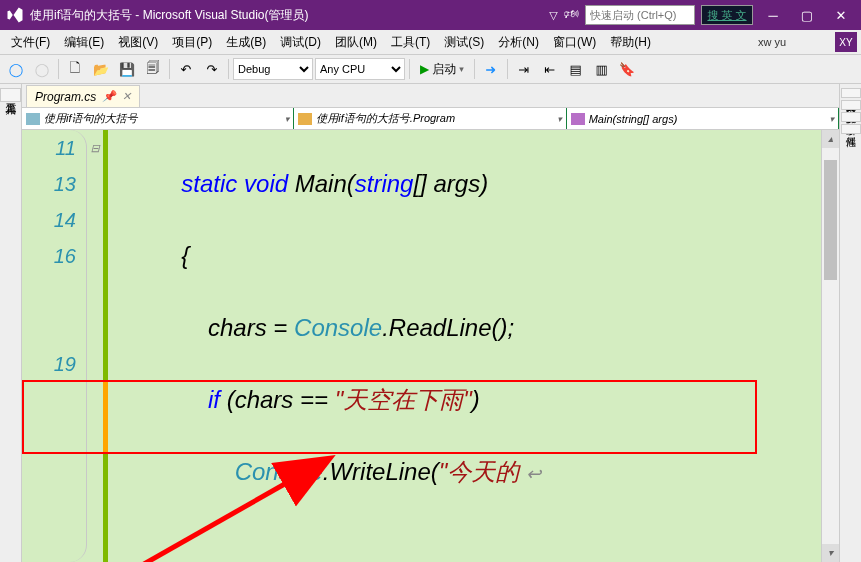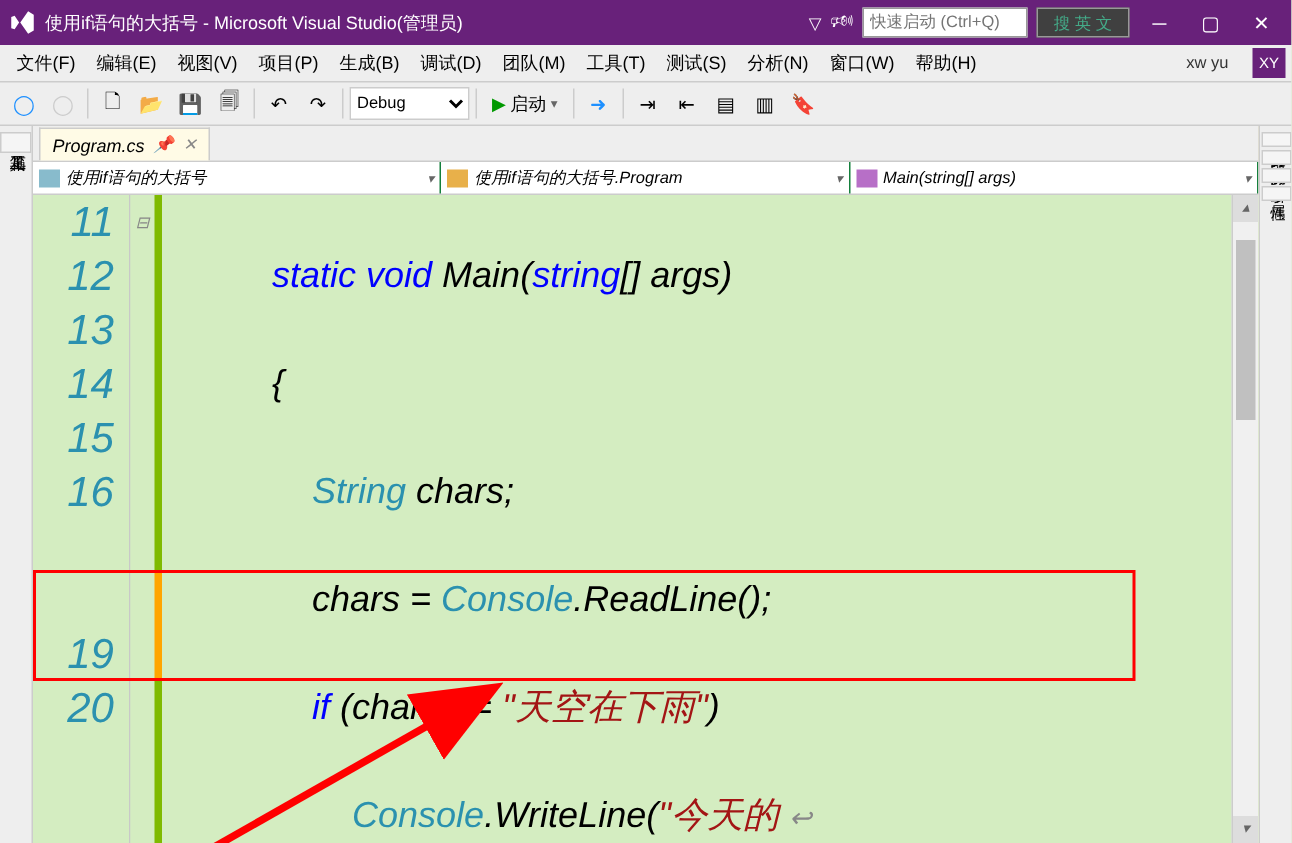--- a/index.html
+++ b/index.html
@@ -3,28 +3,28 @@
 <meta charset="utf-8">
 <style>
 * { margin: 0; padding: 0; box-sizing: border-box; font-family: "Microsoft YaHei", sans-serif; }
 body { width: 861px; height: 562px; background: #eee; overflow: hidden; position: relative; }
 
 .titlebar { height: 30px; background: #68217a; color: #fff; display: flex; align-items: center; padding: 0 6px; font-size: 12px; }
 .titlebar .vs-icon { width: 18px; height: 18px; margin-right: 6px; }
 .titlebar .title { flex: 1; }
 .titlebar .quick { display: flex; align-items: center; gap: 6px; }
 .titlebar .quick input { width: 110px; height: 20px; font-size: 11px; padding: 0 4px; background: #fff; border: 1px solid #999; color: #666; }
-.titlebar .imebox { width: 62px; height: 20px; background: #404040; color: #4a8; font-size: 11px; display: flex; align-items: center; justify-content: center; border: 1px solid #999; }
+.titlebar .imebox { width: 52px; height: 20px; background: #0f172a; color: #4a8; font-size: 11px; display: flex; align-items: center; justify-content: center; border: 1px solid #999; text-decoration: underline; }
 .titlebar .winbtn { width: 28px; height: 20px; display: flex; align-items: center; justify-content: center; cursor: pointer; font-size: 13px; }
 
 .menubar { height: 24px; background: #eee; display: flex; align-items: center; font-size: 12px; padding: 0 4px; }
 .menubar .mitem { padding: 0 7px; cursor: pointer; }
 .menubar .spacer { flex: 1; }
 .menubar .user { font-size: 11px; color: #333; margin-right: 16px; }
-.menubar .avatar { width: 22px; height: 20px; background: #68217a; color: #fff; font-size: 10px; display: flex; align-items: center; justify-content: center; }
+.menubar .avatar { width: 22px; height: 20px; background: #68217a; color: #fff; font-size: 10px; display: flex; align-items: center; justify-content: center; margin-left: 33px; }
 
 .toolbar { height: 30px; background: #eee; border-top: 1px solid #ccc; border-bottom: 1px solid #ccc; display: flex; align-items: center; padding: 0 4px; gap: 2px; font-size: 12px; }
 .toolbar .tbtn { width: 24px; height: 24px; display: flex; align-items: center; justify-content: center; cursor: pointer; font-size: 13px; }
 .toolbar .tsep { width: 1px; height: 20px; background: #ccc; margin: 0 2px; }
 .toolbar select { height: 22px; font-size: 11px; border: 1px solid #ccc; background: #fff; }
 .toolbar .start { display: flex; align-items: center; gap: 3px; padding: 0 6px; cursor: pointer; }
 .toolbar .play { color: #090; }
 
 .main { display: flex; height: 478px; }
 .leftbar { width: 22px; background: #eee; border-right: 1px solid #ccc; display: flex; flex-direction: column; align-items: center; padding-top: 4px; }
@@ -37,21 +37,21 @@
 .tab { height: 22px; background: #fffbe6; border: 1px solid #ccc; border-bottom: none; padding: 0 8px; display: flex; align-items: center; gap: 6px; font-size: 12px; cursor: pointer; }
 .tab .pin { color: #888; font-size: 11px; }
 .tab .x { color: #888; font-size: 11px; }
 
 .navbar { height: 22px; background: #fff; border-bottom: 1px solid #ccc; display: flex; }
 .navbar .navsel { flex: 1; border: none; border-right: 1px solid #15803d; font-size: 11px; padding: 0 4px; display: flex; align-items: center; gap: 4px; cursor: pointer; }
 .navbar .navsel .ico { width: 14px; height: 12px; background: #8bc; display: inline-block; }
 .navbar .navsel .arrow { margin-left: auto; color: #666; font-size: 9px; }
 
 .code { flex: 1; display: flex; background: #d4edc1; position: relative; overflow: hidden; }
-.gutter { width: 65px; background: #d4edc1; text-align: right; padding-right: 10px; font-family: Consolas, monospace; font-size: 28px; color: #2b91af; border-right: 1px solid #c8c8c8; }
+.gutter { width: 65px; background: #d4edc1; text-align: right; padding-right: 10px; font-family: Consolas, monospace; font-size: 20px; color: #2b91af; border-right: 1px solid #c8c8c8; border-radius: 17px; }
 .gutter .ln { height: 36px; line-height: 36px; }
 .fold { width: 16px; background: #d4edc1; }
 .fold .mk { height: 36px; display: flex; align-items: center; justify-content: center; color: #888; font-size: 11px; }
 .bar { width: 5px; background: #7fba00; }
 .bar.orange { background: #ffa500; }
 .codetext { flex: 1; font-family: Consolas, "Microsoft YaHei", monospace; font-size: 24px; line-height: 36px; padding-left: 10px; white-space: pre; position: relative; margin-left: 10px; }
 .kw { color: #0000ff; }
 .type { color: #2b91af; }
 .str { color: #a31515; }
 .wrap { color: #888; font-size: 18px; }
@@ -104,20 +104,21 @@
   <div class="tsep"></div>
   <div class="tbtn">🗋</div>
   <div class="tbtn">📂</div>
   <div class="tbtn">💾</div>
   <div class="tbtn">🗐</div>
   <div class="tsep"></div>
   <div class="tbtn">↶</div>
   <div class="tbtn">↷</div>
   <div class="tsep"></div>
   <select style="width:80px;"><option>Debug</option></select>
+  <select style="width:90px;"><option>Any CPU</option></select>
   <div class="tsep"></div>
   <div class="start">
       <span class="play">▶</span>
       <span>启动</span>
       <span style="font-size:9px;color:#666;">▾</span>
     </div>
   <div class="tsep"></div>
   <div class="tbtn" style="color:#1e90ff;">➜</div>
   <div class="tsep"></div>
   <div class="tbtn">⇥</div>
@@ -154,49 +155,45 @@
       <div class="navsel">
           <span class="ico" style="background:#b76fc7;"></span>
           <span>Main(string[] args)</span>
           <span class="arrow">▾</span>
         </div>
     </div>
 
     <div class="code">
       <div class="gutter">
         <div class="ln">11</div>
-          <div class="ln">12</div>
           <div class="ln">13</div>
           <div class="ln">14</div>
-          <div class="ln">15</div>
           <div class="ln">16</div>
           <div class="ln"></div>
           <div class="ln"></div>
           <div class="ln">19</div>
-          <div class="ln">20</div>
       </div>
       <div class="fold">
           <div class="mk">⊟</div>
         </div>
       <div style="display:flex;flex-direction:column;">
         <div class="bar" style="height:36px;"></div>
           <div class="bar" style="height:36px;"></div>
           <div class="bar" style="height:36px;"></div>
           <div class="bar" style="height:36px;"></div>
           <div class="bar" style="height:36px;"></div>
           <div class="bar" style="height:72px;"></div>
           <div class="bar orange" style="height:72px;"></div>
           <div class="bar" style="height:36px;"></div>
           <div class="bar" style="height:36px;"></div>
           <div class="bar" style="height:36px;"></div>
       </div>
       <div class="codetext">
 <div>        <span class="kw">static</span> <span class="kw">void</span> <span>Main</span>(<span class="kw">string</span><span>[] args)</span></div>
 <div>        <span>{</span></div>
-<div>            <span class="type">String</span><span> chars;</span></div>
 <div>            <span>chars = </span><span class="type">Console</span><span>.ReadLine();</span></div>
 <div>            <span class="kw">if</span><span> (chars == </span><span class="str">"天空在下雨"</span><span>)</span></div>
 <div>                <span class="type">Console</span><span>.WriteLine(</span><span class="str">"今天的</span> <span class="wrap">↩</span></div>
 
 
 
 
 
 
       </div>

